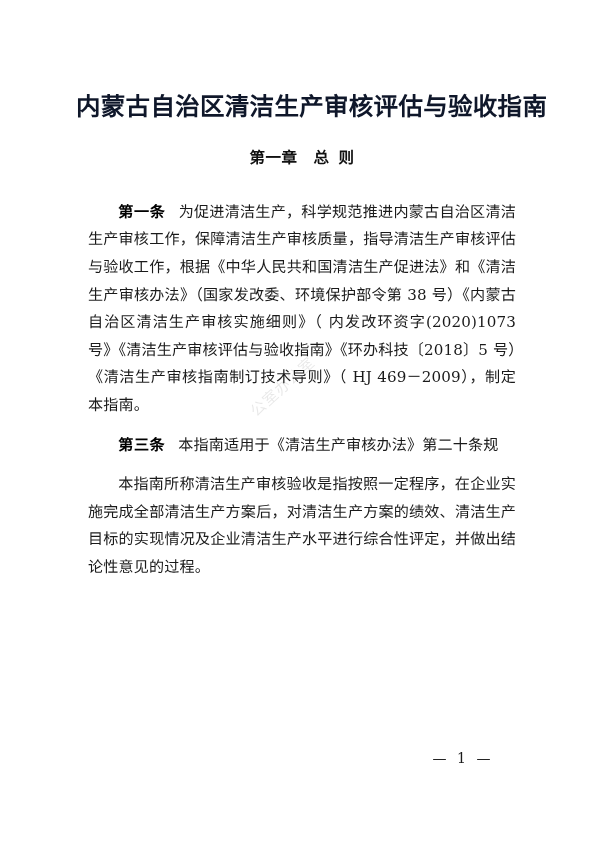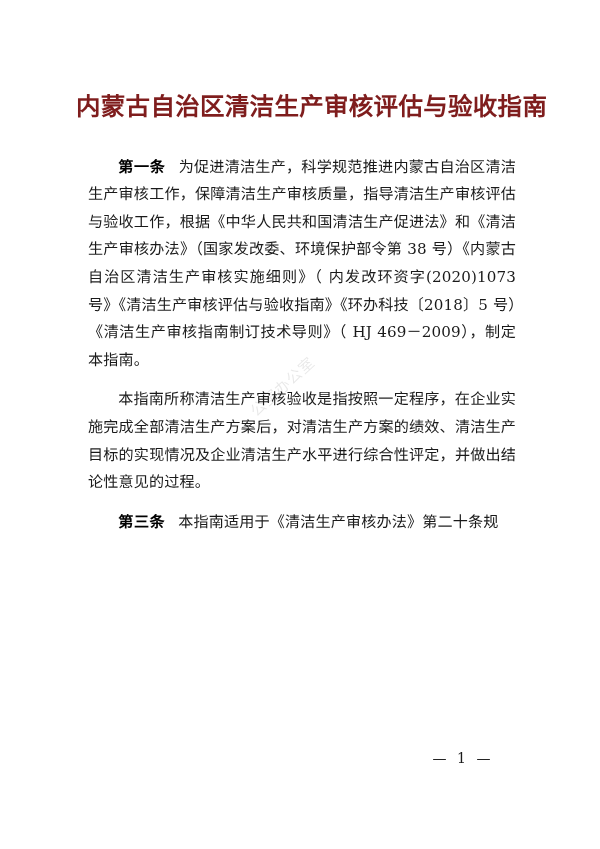--- a/index.html
+++ b/index.html
@@ -58,21 +58,21 @@
   }
 
   .doc-title {
     margin: 0;
     padding-top: 92px;
     font-family: "DejaVu Serif", "Liberation Serif", serif;
     font-weight: 700;
     font-size: 24.5px;
     line-height: 1.25;
     letter-spacing: 0.3px;
-    color: #7f1d1d;
+    color: #0f172a;
     text-align: left;
     white-space: nowrap;
   }
 
   .chapter-heading {
     margin: 0;
     padding-top: 25px;
     font-family: "DejaVu Serif", "Liberation Serif", serif;
     font-weight: 700;
     font-size: 15.5px;
@@ -147,29 +147,32 @@
 <div class="page">
 
   <div class="watermark">
     <div class="watermark-text">公室办公室</div>
   </div>
 
   <div class="content">
 
     <h1 class="doc-title">内蒙古自治区清洁生产审核评估与验收指南</h1>
 
+    <h2 class="chapter-heading">
+      <span>第一章</span><span class="gap"></span><span>总</span><span class="gap-sm"></span><span>则</span>
+    </h2>
 
     <div class="body-block">
 
       <p class="para"><span class="article-label">第一条</span><span class="label-gap"></span><span>为促进清洁生产，科学规范推进内蒙古自治区清洁生产审核工作，保障清洁生产审核质量，指导清洁生产审核评估与验收工作，根据《中华人民共和国清洁生产促进法》和《清洁生产审核办法》（国家发改委、环境保护部令第 38 号）《内蒙古自治区清洁生产审核实施细则》（ 内发改环资字(2020)1073 号》《清洁生产审核评估与验收指南》《环办科技〔2018〕5 号）《清洁生产审核指南制订技术导则》（ HJ 469－2009），制定本指南。</span></p>
 
 
+      <p class="para"><span class="article-label">第三条</span><span class="label-gap"></span><span>本指南适用于《清洁生产审核办法》第二十条规</span></p>
+
       <p class="para no-indent"><span>本指南所称清洁生产审核验收是指按照一定程序，在企业实施完成全部清洁生产方案后，对清洁生产方案的绩效、清洁生产目标的实现情况及企业清洁生产水平进行综合性评定，并做出结论性意见的过程。</span></p>
-
-      <p class="para"><span class="article-label">第三条</span><span class="label-gap"></span><span>本指南适用于《清洁生产审核办法》第二十条规</span></p>
 
     </div>
   </div>
 
   <div class="page-footer">
     <span class="folio">— 1 —</span>
   </div>
 
 </div>
 

